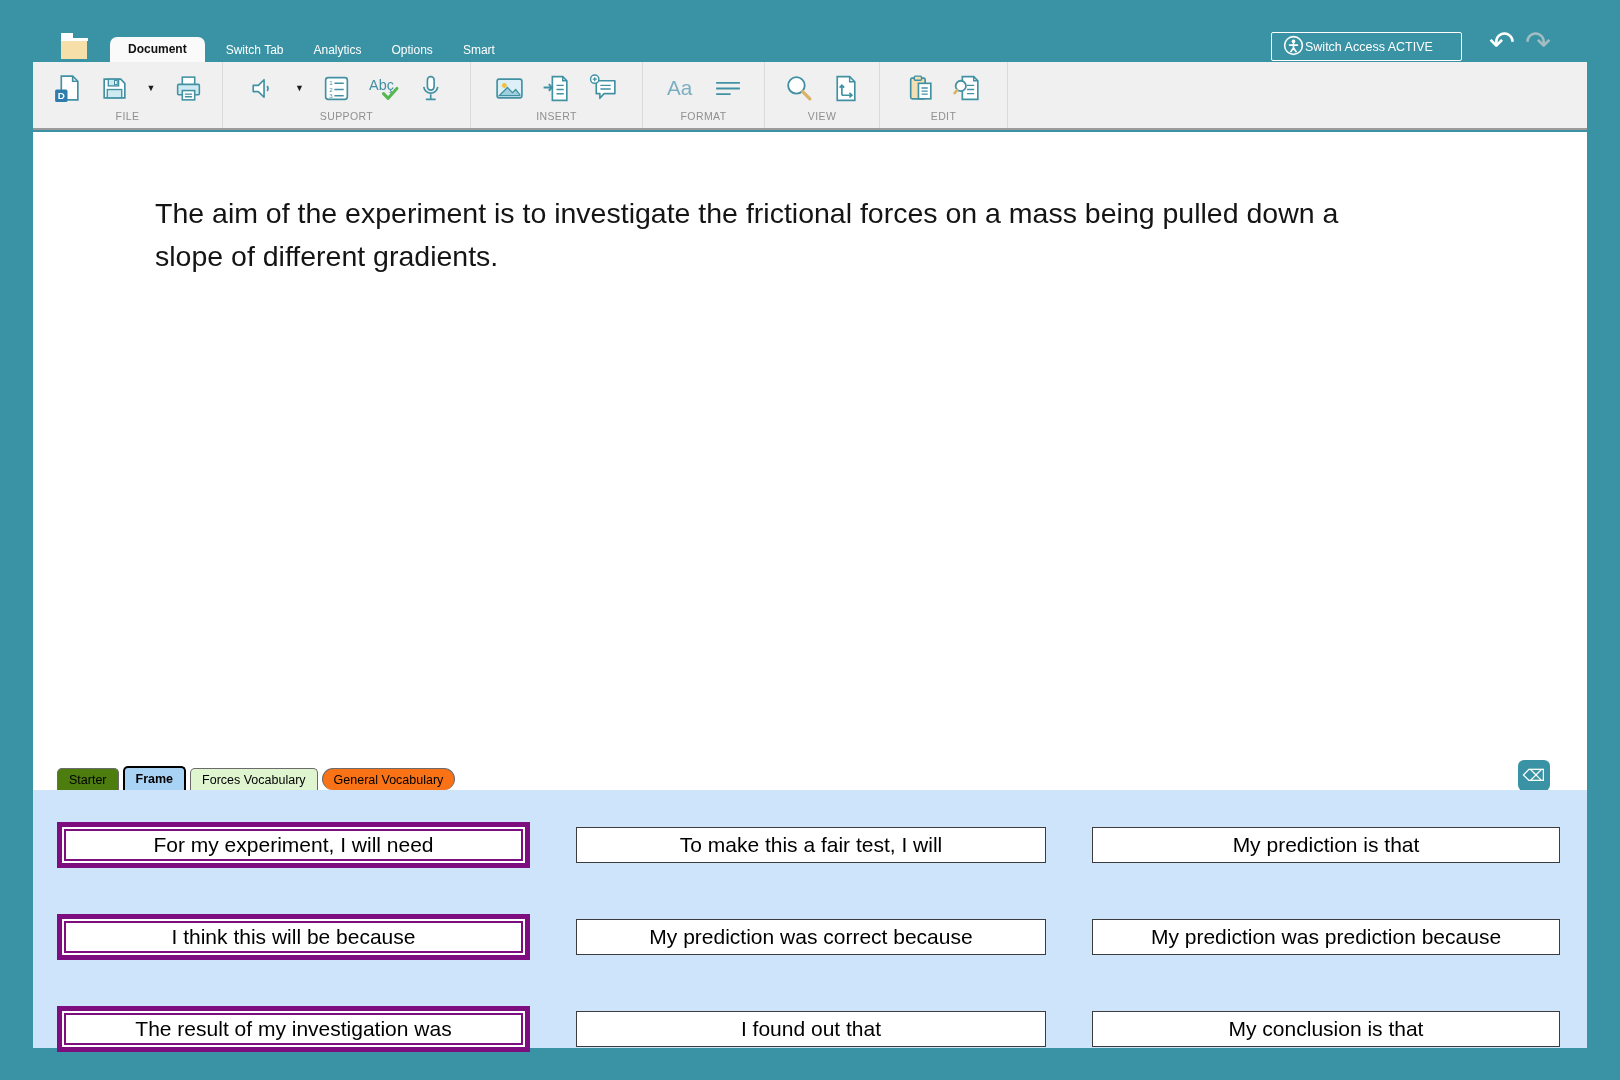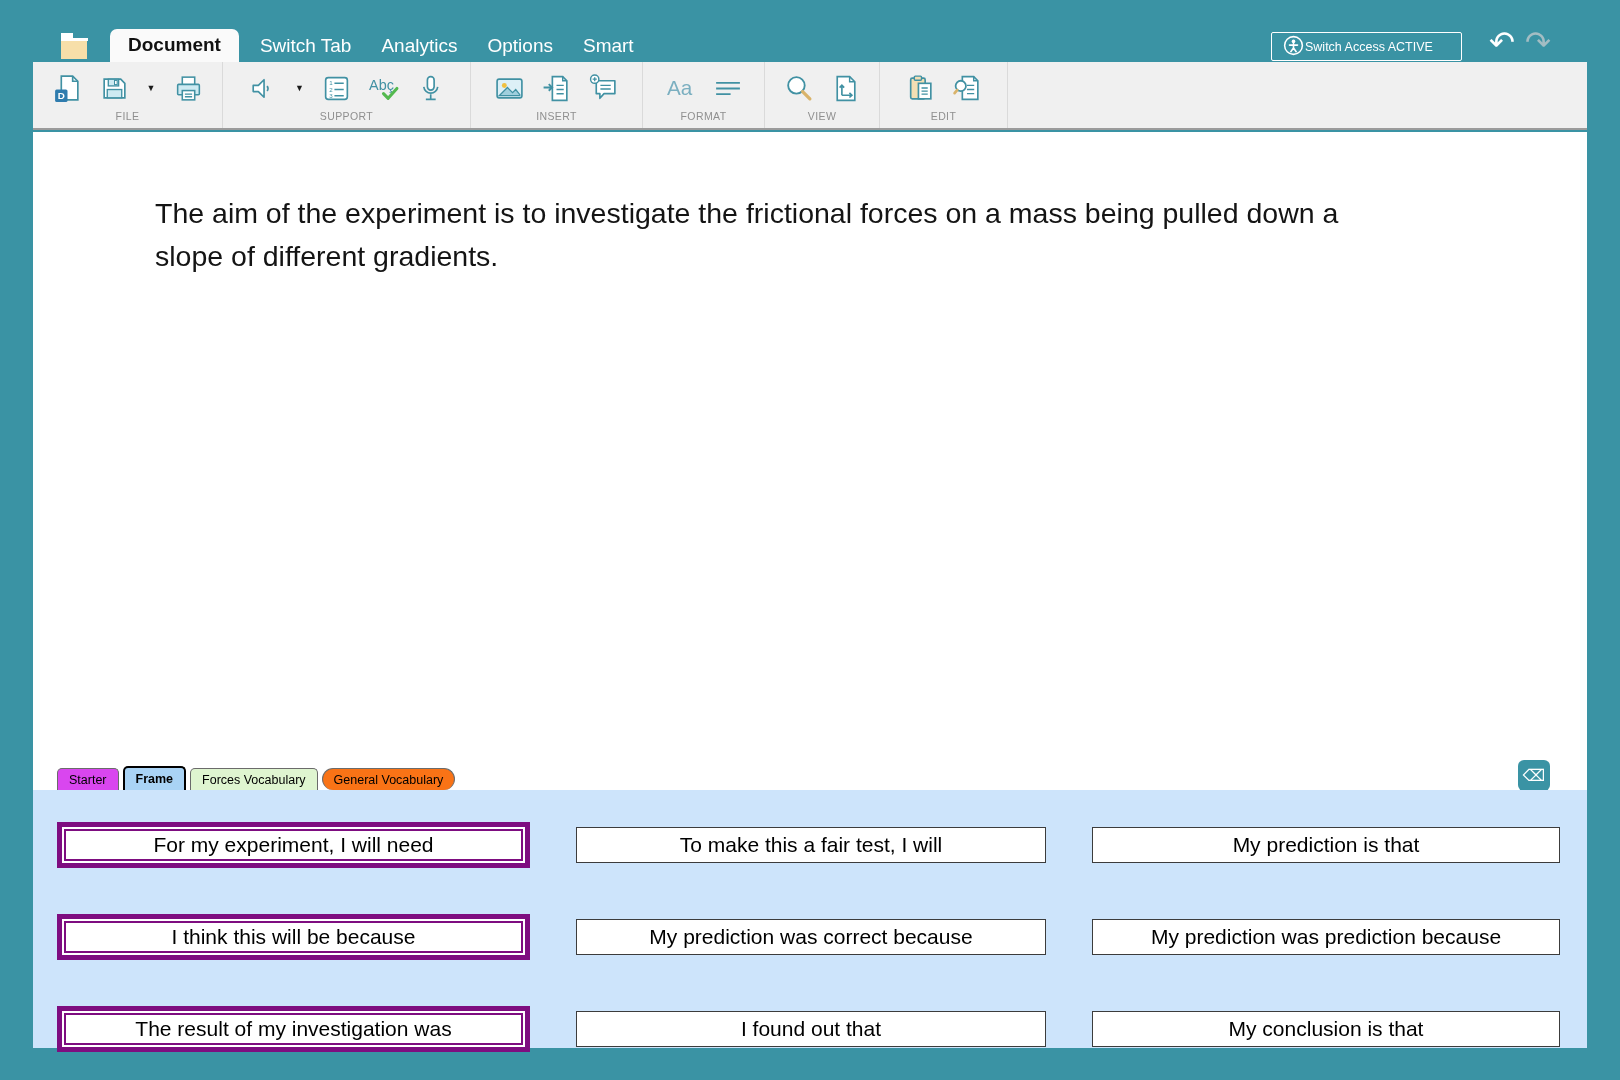--- a/index.html
+++ b/index.html
@@ -9,21 +9,21 @@
     background:#3a93a4; overflow:hidden;
     font-family:"Liberation Sans", sans-serif;
   }
   .glyph { font-family:"DejaVu Sans", sans-serif; }
 
   
   .titlebar { position:absolute; left:0; top:0; width:100%; height:62px; }
   .folder-btn { position:absolute; left:58px; top:30px; width:32px; height:32px; cursor:pointer; }
   .wtabs { position:absolute; left:110px; bottom:0; display:flex; align-items:flex-end; }
   .wtab {
-    color:#fff; font-size:19px; padding:4px 15px 5px; white-space:nowrap; cursor:pointer;margin-top:26px;
+    color:#fff; font-size:12px; padding:4px 15px 5px; white-space:nowrap; cursor:pointer;margin-top:26px;
   }
   .wtab.active {
     background:#fafafa; color:#111; font-weight:600;
     border-radius:7px 7px 0 0; padding:5px 18px 6px; margin-right:6px;
   }
   .switch-access {
     position:absolute; left:1271px; top:32px; height:29px; width:191px;
     border:1.5px solid #fff; border-radius:2px;
     display:flex; align-items:center; gap:1px; padding:0 11px;
     color:#fff; font-size:12.5px; white-space:nowrap; cursor:pointer;
@@ -63,21 +63,21 @@
 
   
   .panel-tabs { position:absolute; left:57px; top:766px; height:24px; display:flex; align-items:flex-end; }
   .ptab {
     height:22px; border:1px solid #6b6b6b; border-bottom:none;
     border-radius:5px 5px 0 0; font-size:12.5px; color:#000;
     display:flex; align-items:center; padding:0 11px; margin-right:4px;
     white-space:nowrap; cursor:pointer;
   }
   .ptab.active { height:24px; border:2px solid #000; border-bottom:none; font-weight:700;margin-top:28px; }
-  .ptab.c-starter { background:#d946ef; }
+  .ptab.c-starter { background:#4d7c0f; }
   .ptab.c-frame   { background:#a9d3f5; }
   .ptab.c-forces  { background:#dff5d0; }
   .ptab.c-general { background:#f97316;border-radius:11px; }
 
   .delete-btn {
     position:absolute; left:1518px; top:760px; width:32px; height:31px;
     background:#3a93a4; border-radius:6px; color:#fff;
     display:flex; align-items:center; justify-content:center; font-size:16px; cursor:pointer;
   }
 

